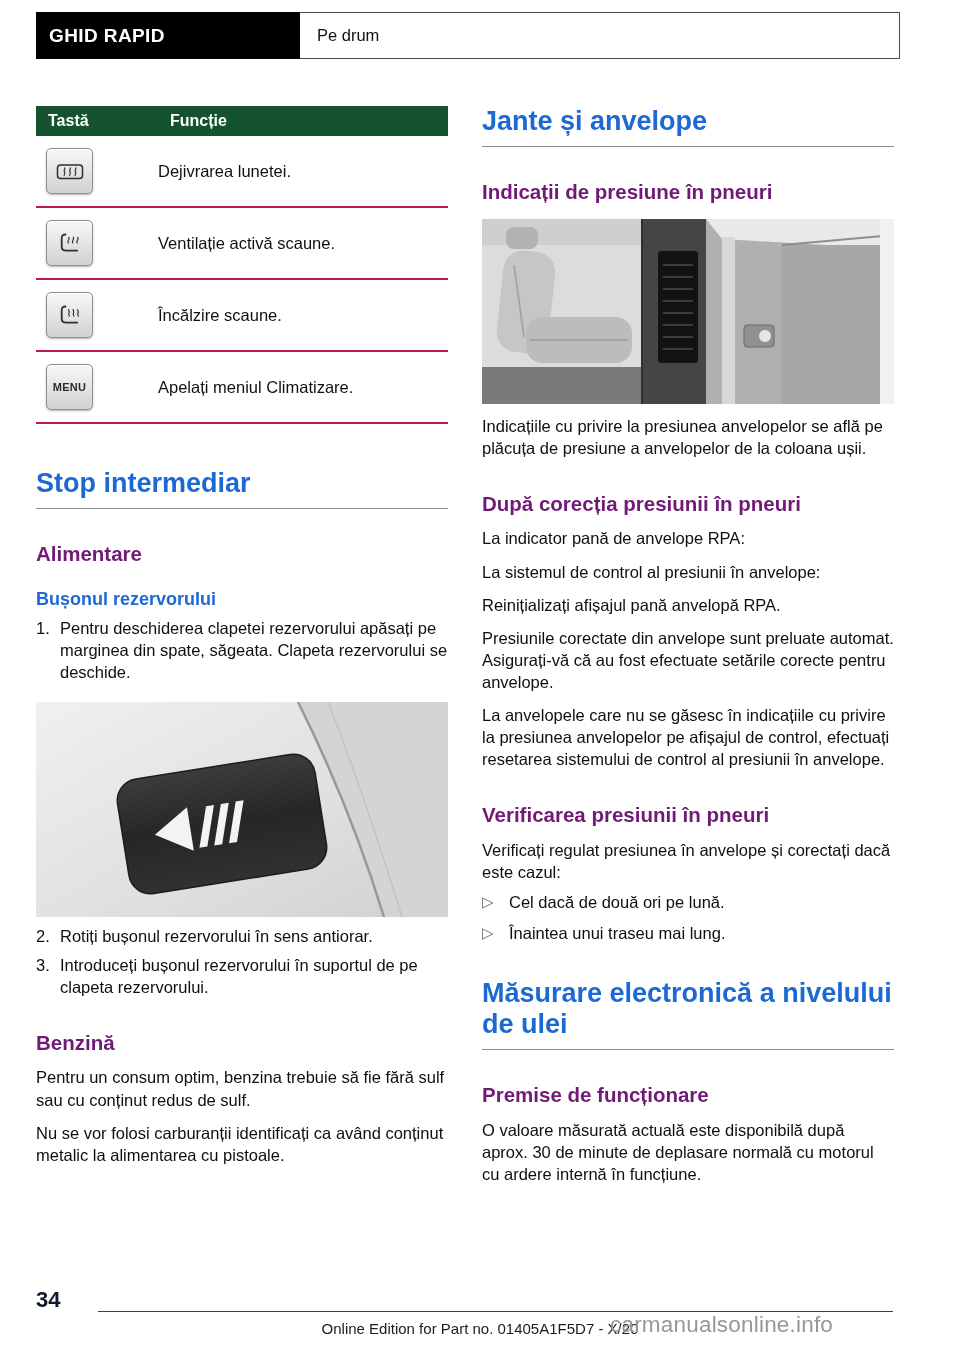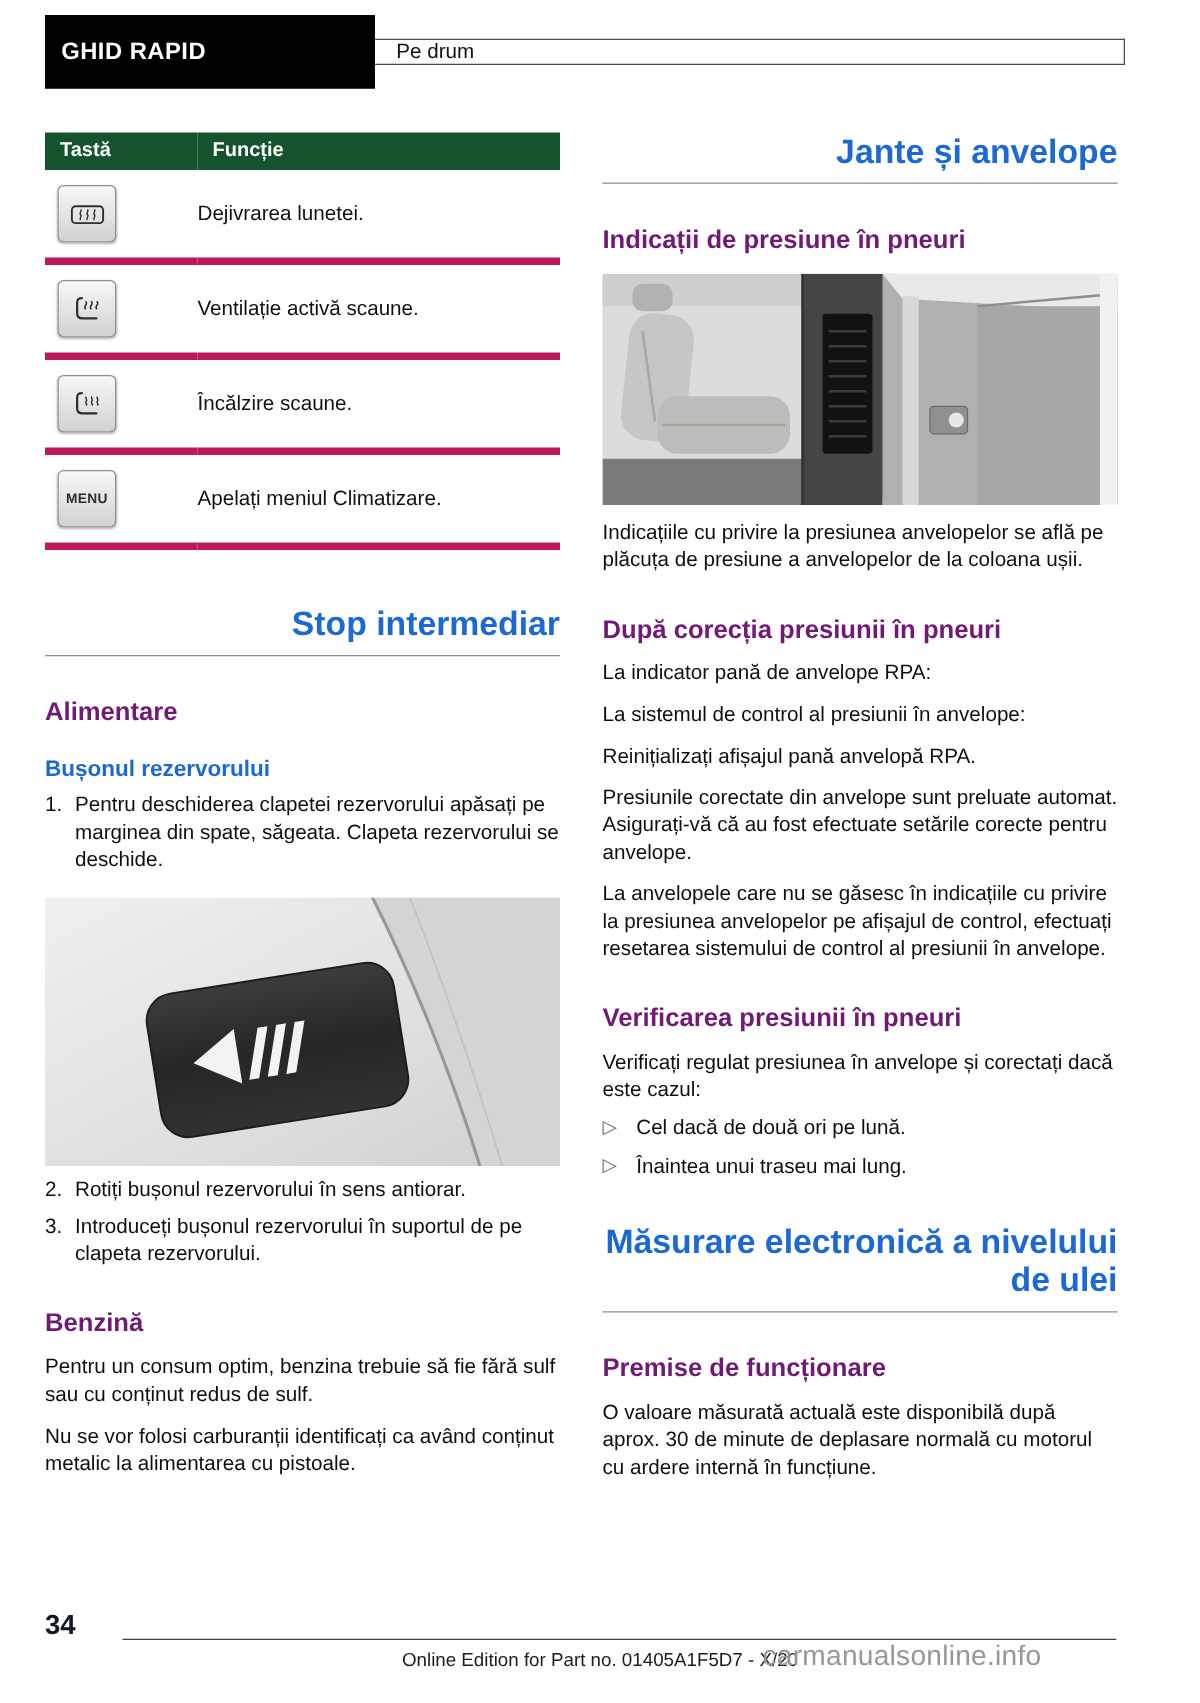--- a/index.html
+++ b/index.html
@@ -1,49 +1,49 @@
 <!DOCTYPE html>
 <html><head>
 <meta charset="utf-8">
 <style>
   * { margin:0; padding:0; box-sizing:border-box; }
   html,body { width:960px; height:1362px; background:#ffffff; }
   body { font-family:"Liberation Sans","DejaVu Sans",sans-serif; color:#121212; }
   .page { position:relative; width:960px; height:1362px; overflow:hidden; background:#fff; }
 
   
-  .header { position:absolute; left:36px; top:12px; width:864px; height:59px; display:flex;align-items:center; }
+  .header { position:absolute; left:36px; top:12px; width:864px; height:47px; display:flex; }
   .header-badge { width:264px; height:100%; background:#000; color:#fff; font-size:19px;
                   font-weight:700; letter-spacing:.4px; display:flex; align-items:center; padding-left:13px; }
   .header-section { flex:1; border:1px solid #4a4a4a; border-left:none; display:flex;
                     align-items:center; padding-left:17px; font-size:16.5px; color:#111; }
 
   
   .col { position:absolute; top:106px; width:412px; }
   .col-left { left:36px; }
   .col-right { left:482px; }
 
   
   .keytable { width:100%; border-collapse:collapse; table-layout:fixed; }
   .keytable th { background:#14532d; color:#fff; text-align:left; font-size:16px; font-weight:700;
                  height:30px; padding-left:12px; }
   .keytable th.c1, .keytable td.c1 { width:122px; }
-  .keytable td { border-bottom:6px solid #be185d; padding:12px 0; vertical-align:middle; }
+  .keytable td { border-bottom:2px solid #be185d; padding:12px 0; vertical-align:middle; }
   .keytable td.c1 { padding-left:10px; }
   .fn { font-size:16.5px; color:#111; }
   .key-btn { display:inline-flex; align-items:center; justify-content:center; width:47px; height:46px;
              border:1px solid #8f8f8f; border-radius:5px;
              background:linear-gradient(180deg,#f7f7f6 0%,#e3e3e1 55%,#d1d1cf 100%);
              box-shadow:0 1px 2px rgba(0,0,0,.3), inset 0 1px 0 #fff; }
   .key-btn svg { display:block; }
   .menu-label { font-size:11px; font-weight:700; color:#2d2d2d; letter-spacing:.3px; }
 
   
   .h1 { color:#1c69d4; font-size:27px; line-height:1.15; font-weight:700; margin-top:44px;
-        padding-bottom:9px; border-bottom:1px solid #8d8d8d;text-align:right; }
+        padding-bottom:9px; border-bottom:1px solid #8d8d8d; }
   .h1.mt0 { margin-top:0; }
   .h1.oil { margin-top:34px; }
   .h2 { color:#701a75; font-size:20.5px; font-weight:700; margin-top:33px; line-height:1.2; }
   .h3 { color:#1c69d4; font-size:18px; font-weight:700; margin-top:22px; line-height:1.2; }
   .body, .step, .bullet { font-size:16.5px; line-height:1.34; color:#0f0f0f; }
   p.body { margin-top:11px; }
   .step { display:flex; margin-top:7px; }
   .step-num { flex:0 0 24px; }
   .step-text { flex:1; }
   .bullet { display:flex; margin-top:8px; }

